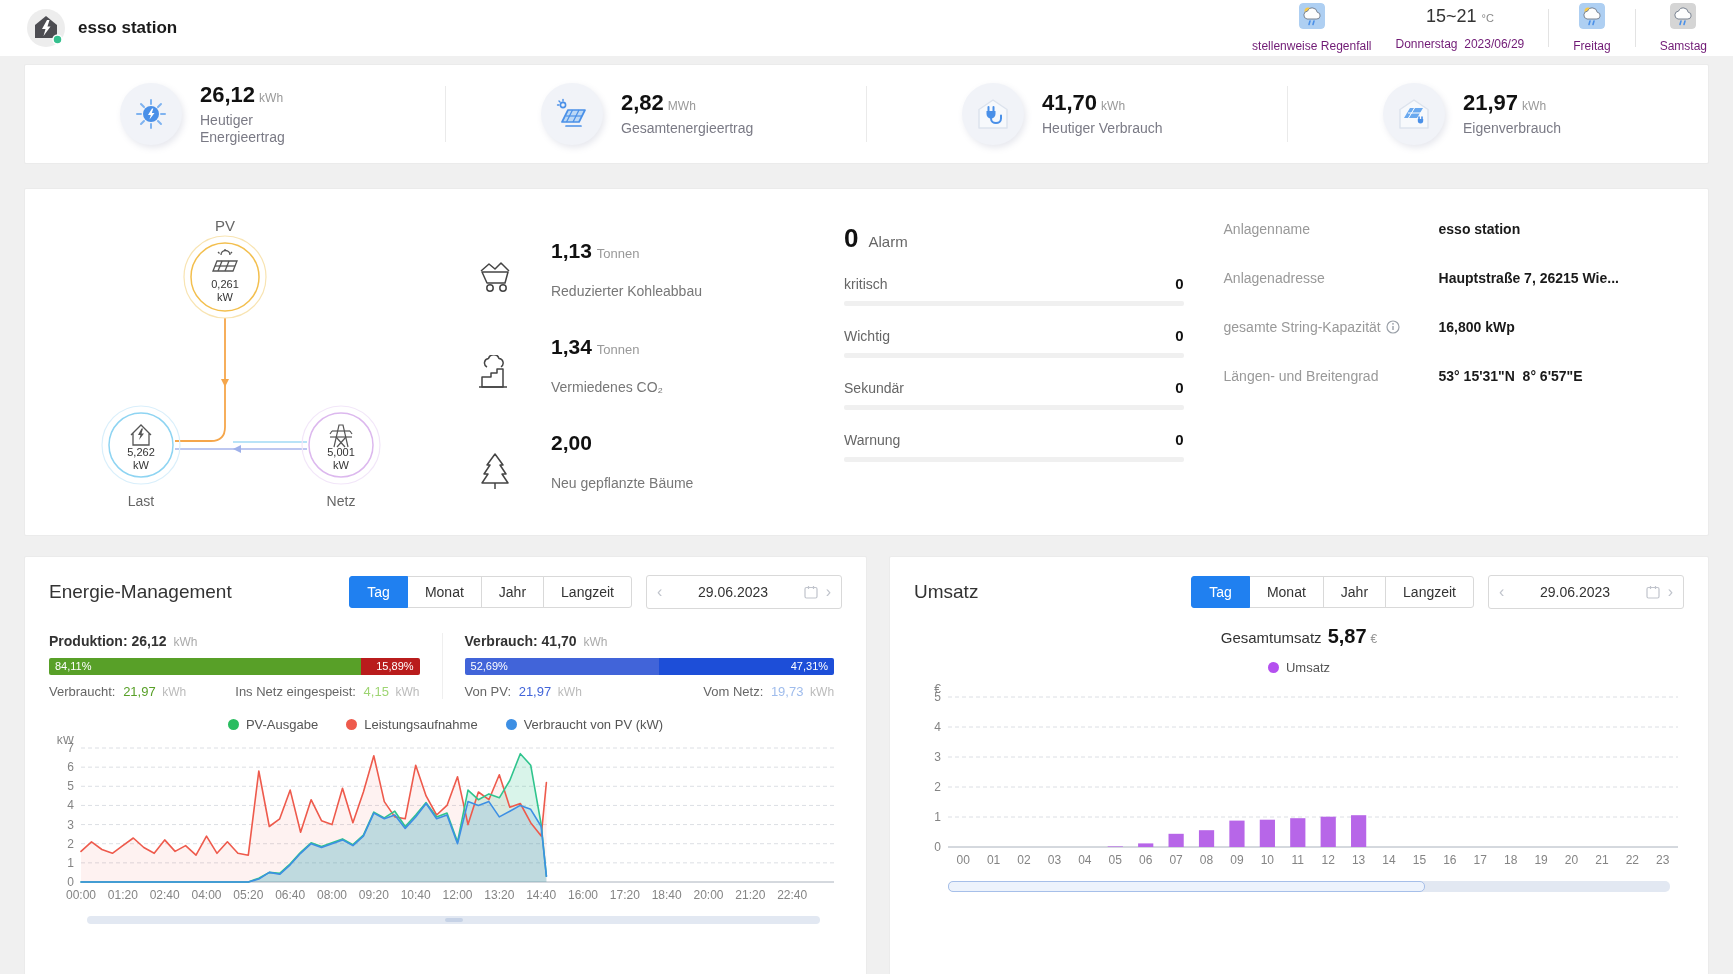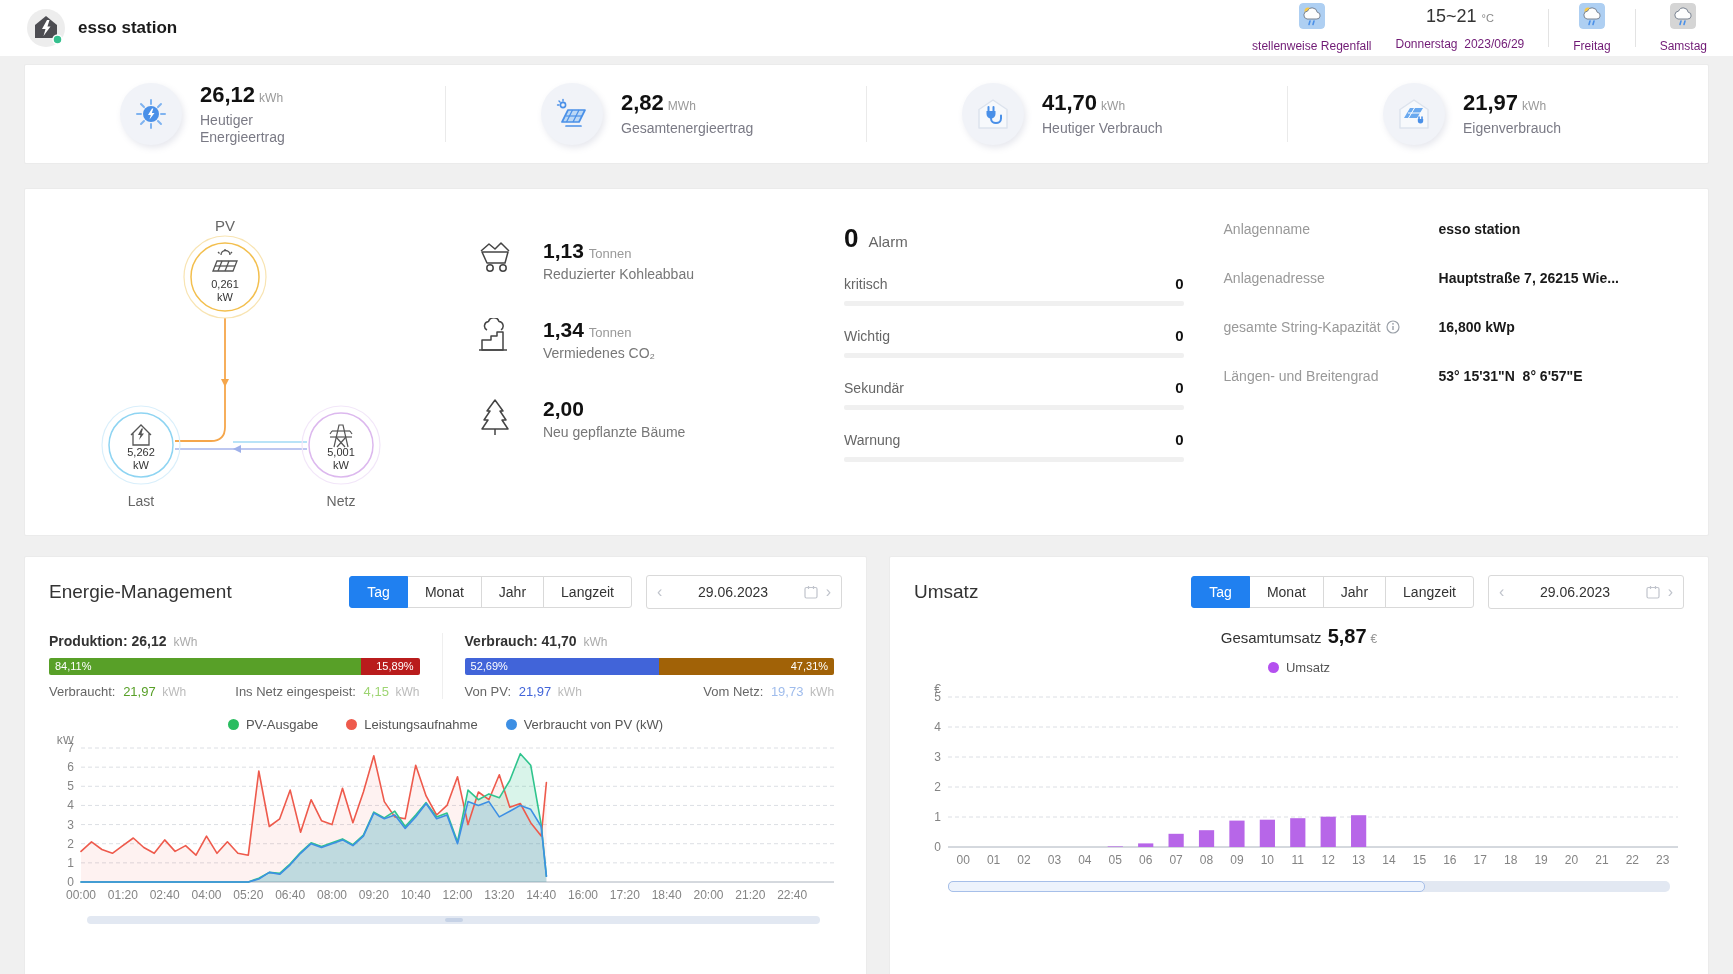--- a/index.html
+++ b/index.html
@@ -27,24 +27,24 @@
   .stat-divider { width:1px; height:56px; background:#eaeaea; }
   .stat-icon { width:62px; height:62px; border-radius:50%; background:#f1f3f8; box-shadow:2px 3px 6px rgba(120,130,160,.18); display:flex; align-items:center; justify-content:center; }
   .stat-value { font-size:22px; font-weight:bold; color:#111; }
   .stat-unit { font-size:12px; color:#999; font-weight:normal; margin-left:4px; }
   .stat-label { font-size:14px; color:#7a7a85; margin-top:4px; max-width:140px; line-height:1.25; }
 
   
   .overview { margin:24px 24px 0; height:348px; display:flex; padding:24px 30px; }
   .flow-col { width:26%; }
   .env-col { width:22%; display:flex; flex-direction:column; gap:36px; padding-top:26px; }
-  .env-row { display:flex; align-items:flex-start; gap:22px; }
+  .env-row { display:flex; align-items:flex-end; gap:30px; }
   .env-text .big { font-size:21px; font-weight:bold; color:#111; }
   .env-text .unit { font-size:13px; color:#999; font-weight:normal; margin-left:5px; }
-  .env-label { font-size:14px; color:#777; margin-top:3px; }
+  .env-label { font-size:14px; color:#777; margin-top:20px; }
   .alarm-col { width:24%; padding:10px 40px 0 10px; }
   .alarm-head { display:flex; align-items:baseline; gap:10px; }
   .alarm-total { font-size:26px; font-weight:bold; color:#111; }
   .alarm-total-label { font-size:15px; color:#666; }
   .alarm-row { margin-top:21px; }
   .alarm-row-top { display:flex; justify-content:space-between; align-items:baseline; }
   .alarm-label { font-size:14px; color:#666; }
   .alarm-value { font-size:15px; font-weight:bold; color:#111; }
   .alarm-bar { height:5px; background:#f0f0f0; border-radius:2px; margin-top:9px; }
   .info-col { width:28%; padding-top:8px; }
@@ -462,21 +462,21 @@
           </div>
         </div>
         <div class="sum-half">
           <div class="sum-title">
             <span>Verbrauch:</span>
             <span>41,70</span>
             <span class="u">kWh</span>
           </div>
           <div class="splitbar">
             <div class="seg" style="background: rgb(65, 100, 217); width: 52.69%;">52,69%</div>
-            <div class="seg seg-right" style="background:#a16207;">47,31%</div>
+            <div class="seg seg-right" style="background:#1d4ed8;">47,31%</div>
           </div>
           <div class="sum-meta">
             <span>
               <span>Von PV:</span>
               <span class="mv val-blue">21,97</span>
               <span class="mu">kWh</span>
             </span>
             <span>
               <span>Vom Netz:</span>
               <span class="mv val-lblue">19,73</span>

